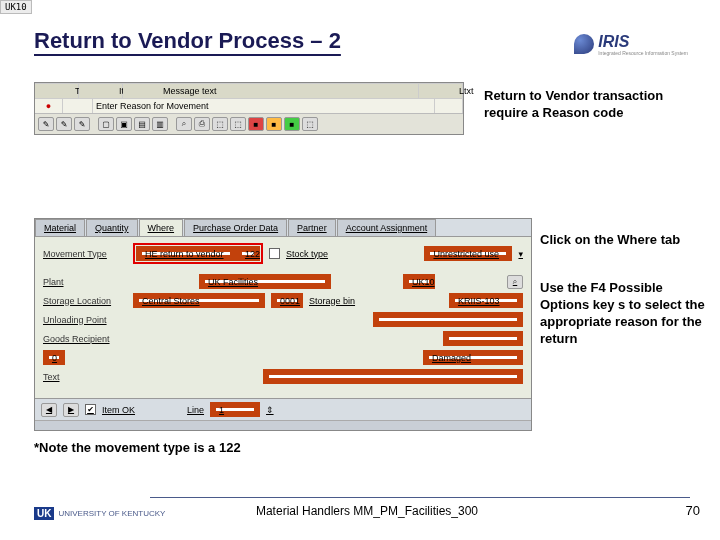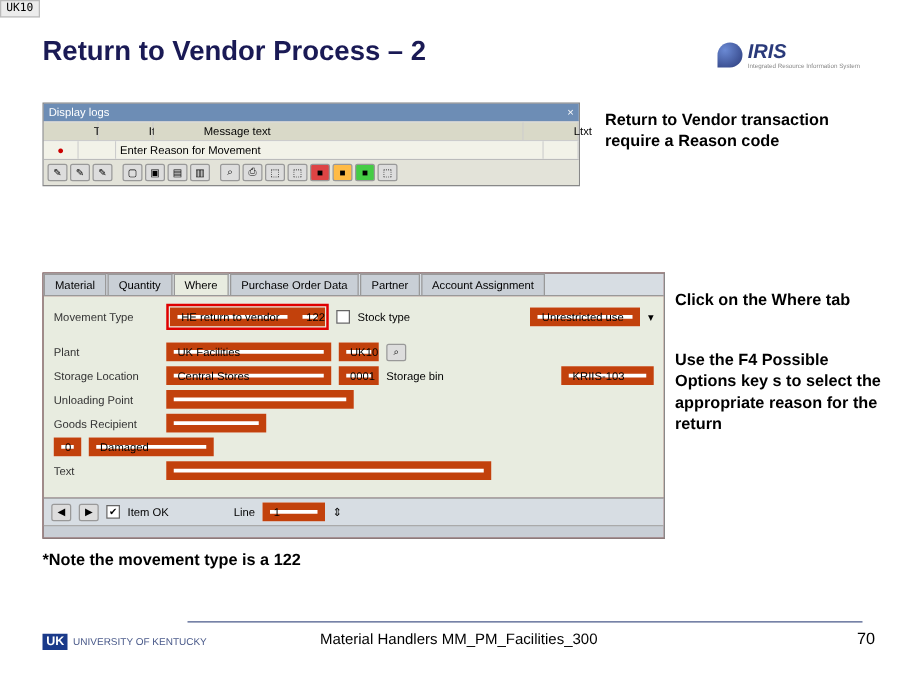--- a/index.html
+++ b/index.html
@@ -1,42 +1,42 @@
 <!DOCTYPE html>
 <html><head>
 <meta charset="utf-8">
 <style>
   * { box-sizing: border-box; margin: 0; padding: 0; }
   body { width: 720px; height: 540px; background: #fff; font-family: Verdana, Arial, sans-serif; position: relative; overflow: hidden; }
   .top-chip { position: absolute; top: 0; left: 0; background: #ececec; border: 1px solid #bbb; padding: 1px 4px; font-size: 9px; font-family: monospace; }
   .title-row { position: absolute; top: 28px; left: 34px; width: 654px; display: flex; align-items: flex-end; justify-content: space-between; }
-  .title { font-size: 22px; font-weight: bold; color: #1a1a55; text-underline-offset: 6px; text-decoration-thickness: 2px; padding-bottom: 2px; }
+  .title { font-size: 22px; font-weight: bold; color: #1a1a55; text-decoration: underline; text-underline-offset: 6px; text-decoration-thickness: 2px; padding-bottom: 2px; }
   .logo { display: flex; align-items: center; gap: 4px; font-size: 16px; font-style: italic; font-weight: bold; color: #2a3a7a; }
   .logo-icon { width: 20px; height: 20px; background: radial-gradient(circle at 30% 30%, #6b8ad4, #2a3a7a); border-radius: 50% 50% 50% 0; }
   .logo-sub { font-size: 5px; font-style: normal; font-weight: normal; color: #888; line-height: 1.1; }
   
   .sap1 { position: absolute; top: 82px; left: 34px; width: 430px; border: 1px solid #888; background: #eaeef2; font-size: 9px; }
   .sap1-title { background: #6d8db5; color: #fff; padding: 2px 4px; font-size: 9px; display: flex; justify-content: space-between; }
   .sap1-row { display: flex; border-top: 1px solid #ccc; }
   .sap1-cell { border-right: 1px solid #ccc; padding: 2px 3px; background: #f2f2e8; }
   .sap1-cell.hd { background: #d9d9c8; font-weight: normal; padding-left: 40px; }
   .sap1-toolbar { display: flex; gap: 2px; padding: 3px; background: #e3e3d9; border-top: 1px solid #bbb; flex-wrap: wrap; }
   .tbtn { width: 16px; height: 14px; background: #ddd; border: 1px solid #999; border-radius: 2px; display: flex; align-items: center; justify-content: center; font-size: 8px; }
   
   .anno { position: absolute; font-size: 13px; font-weight: bold; line-height: 1.3; }
   .anno1 { top: 88px; left: 484px; width: 180px; }
   .anno2 { top: 232px; left: 540px; width: 160px; }
   .anno3 { top: 280px; left: 540px; width: 170px; }
   
-  .sap2 { position: absolute; top: 218px; left: 34px; width: 498px; border: 1px solid #888; background: #7f1d1d; font-size: 9px; }
+  .sap2 { position: absolute; top: 218px; left: 34px; width: 498px; border: 1px solid #888; background: #4c1d95; font-size: 9px; text-decoration: underline; }
   .tabs { display: flex; background: #d7dde3; border-bottom: 1px solid #999; }
   .tab { padding: 3px 8px; background: #c9cfd6; border: 1px solid #999; border-bottom: none; margin-right: 1px; font-size: 9px; }
   .tab.active { background: #e8ece0; }
   .form-area { background: #e8ece0; padding: 6px 8px 10px 8px; }
-  .frow { display: flex; align-items: center; margin-bottom: 4px; font-size: 9px; gap: 6px; }
+  .frow { display: flex; align-items: center; margin-bottom: 4px; font-size: 9px; gap: 6px; justify-content: space-between; }
   .lbl { width: 84px; color: #333; }
   .fld { background: #fff; border: 6px solid #c2410c; padding: 1px 3px; height: 15px; display: inline-flex; align-items: center; }
   .redbox { border: 2px solid #e00000; padding: 1px; display: inline-flex; }
   .chk { width: 11px; height: 11px; border: 1px solid #666; background: #fff; display: inline-flex; align-items: center; justify-content: center; font-size: 8px; }
   .sap2-footer { display: flex; align-items: center; gap: 6px; padding: 3px 6px; background: #d7dde3; border-top: 1px solid #999; }
   .scroll { height: 10px; background: #c9cfd6; border-top: 1px solid #aaa; }
   
   .note { position: absolute; top: 440px; left: 34px; font-size: 13px; font-weight: bold; }
   
   .foot-logo { position: absolute; bottom: 20px; left: 34px; display: flex; align-items: center; gap: 4px; font-size: 8px; color: #4a5a8a; }
@@ -56,24 +56,20 @@
     <span class="logo-icon"></span>
     <div>
       <span>IRIS</span>
       <div class="logo-sub">Integrated Resource
 Information System</div>
     </div>
   </div>
 </div>
 
 <div class="sap1">
-  <div class="sap1-title">
-    <span>Display logs</span>
-    <span>×</span>
-  </div>
   <div class="sap1-row">
     <div class="sap1-cell hd" style="width:28px">Typ</div>
     <div class="sap1-cell hd" style="width:30px">Item</div>
     <div class="sap1-cell hd" style="flex:1">Message text</div>
     <div class="sap1-cell hd" style="width:28px">Ltxt</div>
   </div>
   <div class="sap1-row">
     <div class="sap1-cell" style="width:28px;color:#c00;text-align:center">●</div>
     <div class="sap1-cell" style="width:30px"></div>
     <div class="sap1-cell" style="flex:1">Enter Reason for Movement</div>

